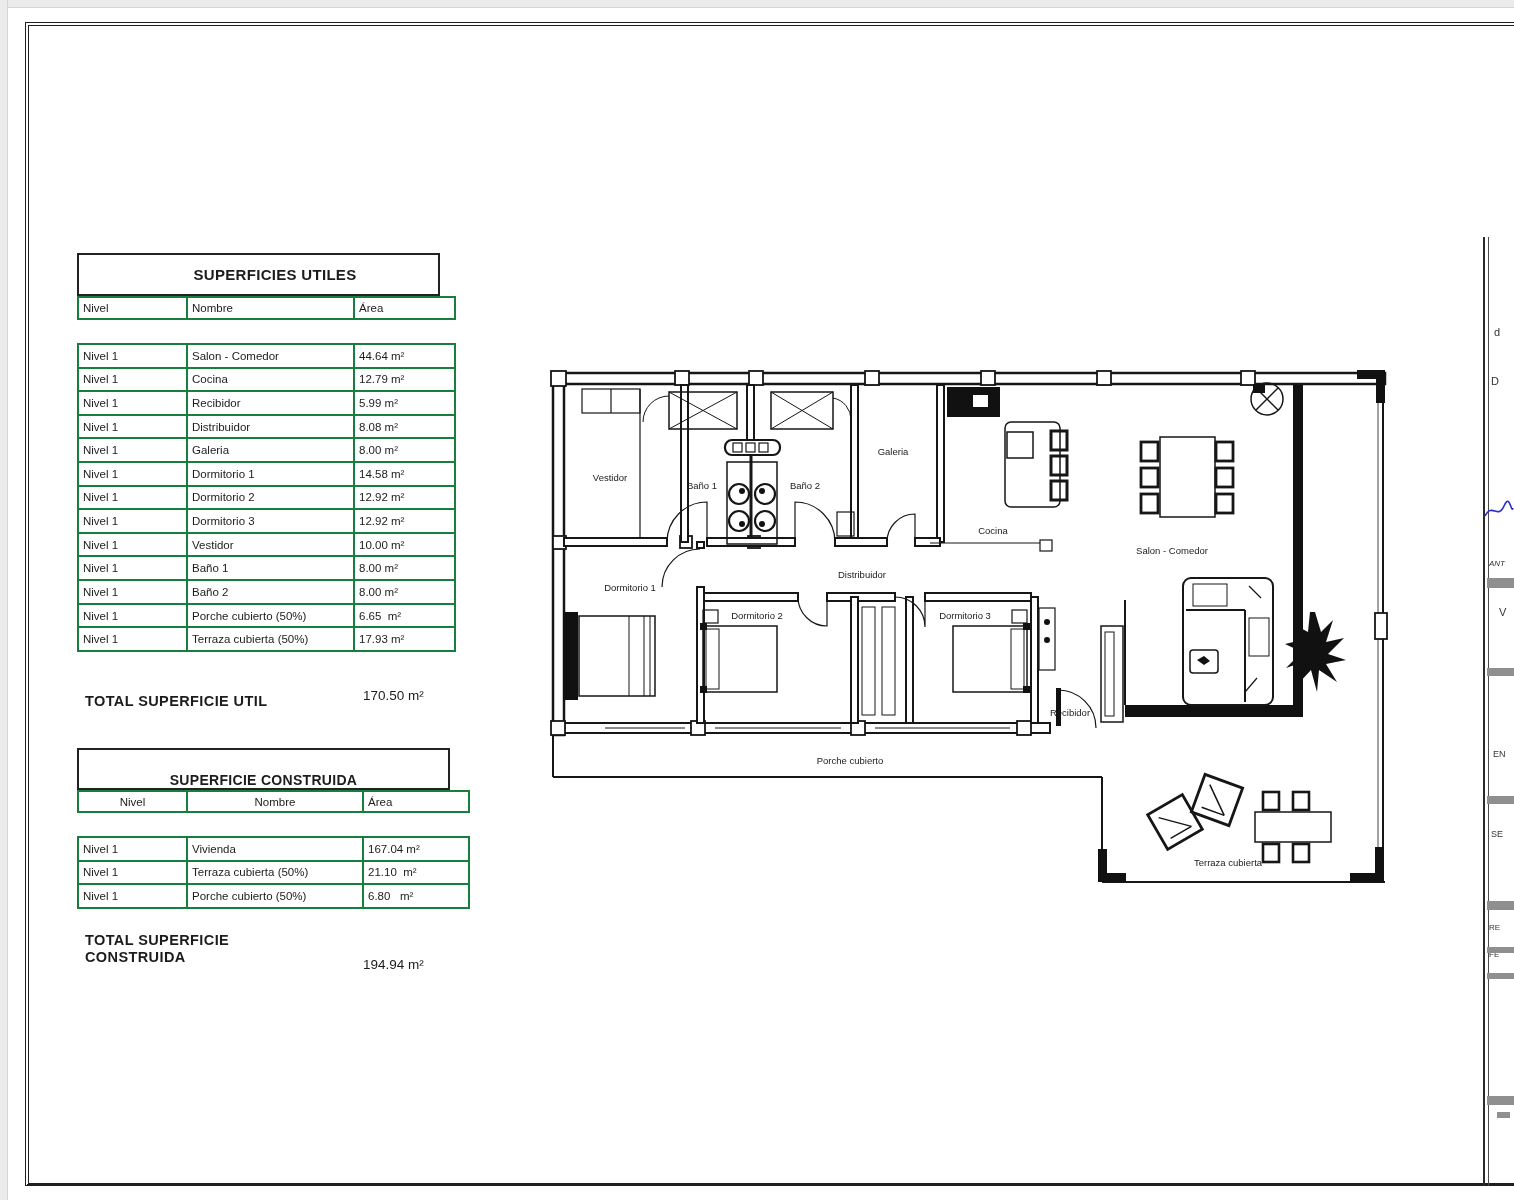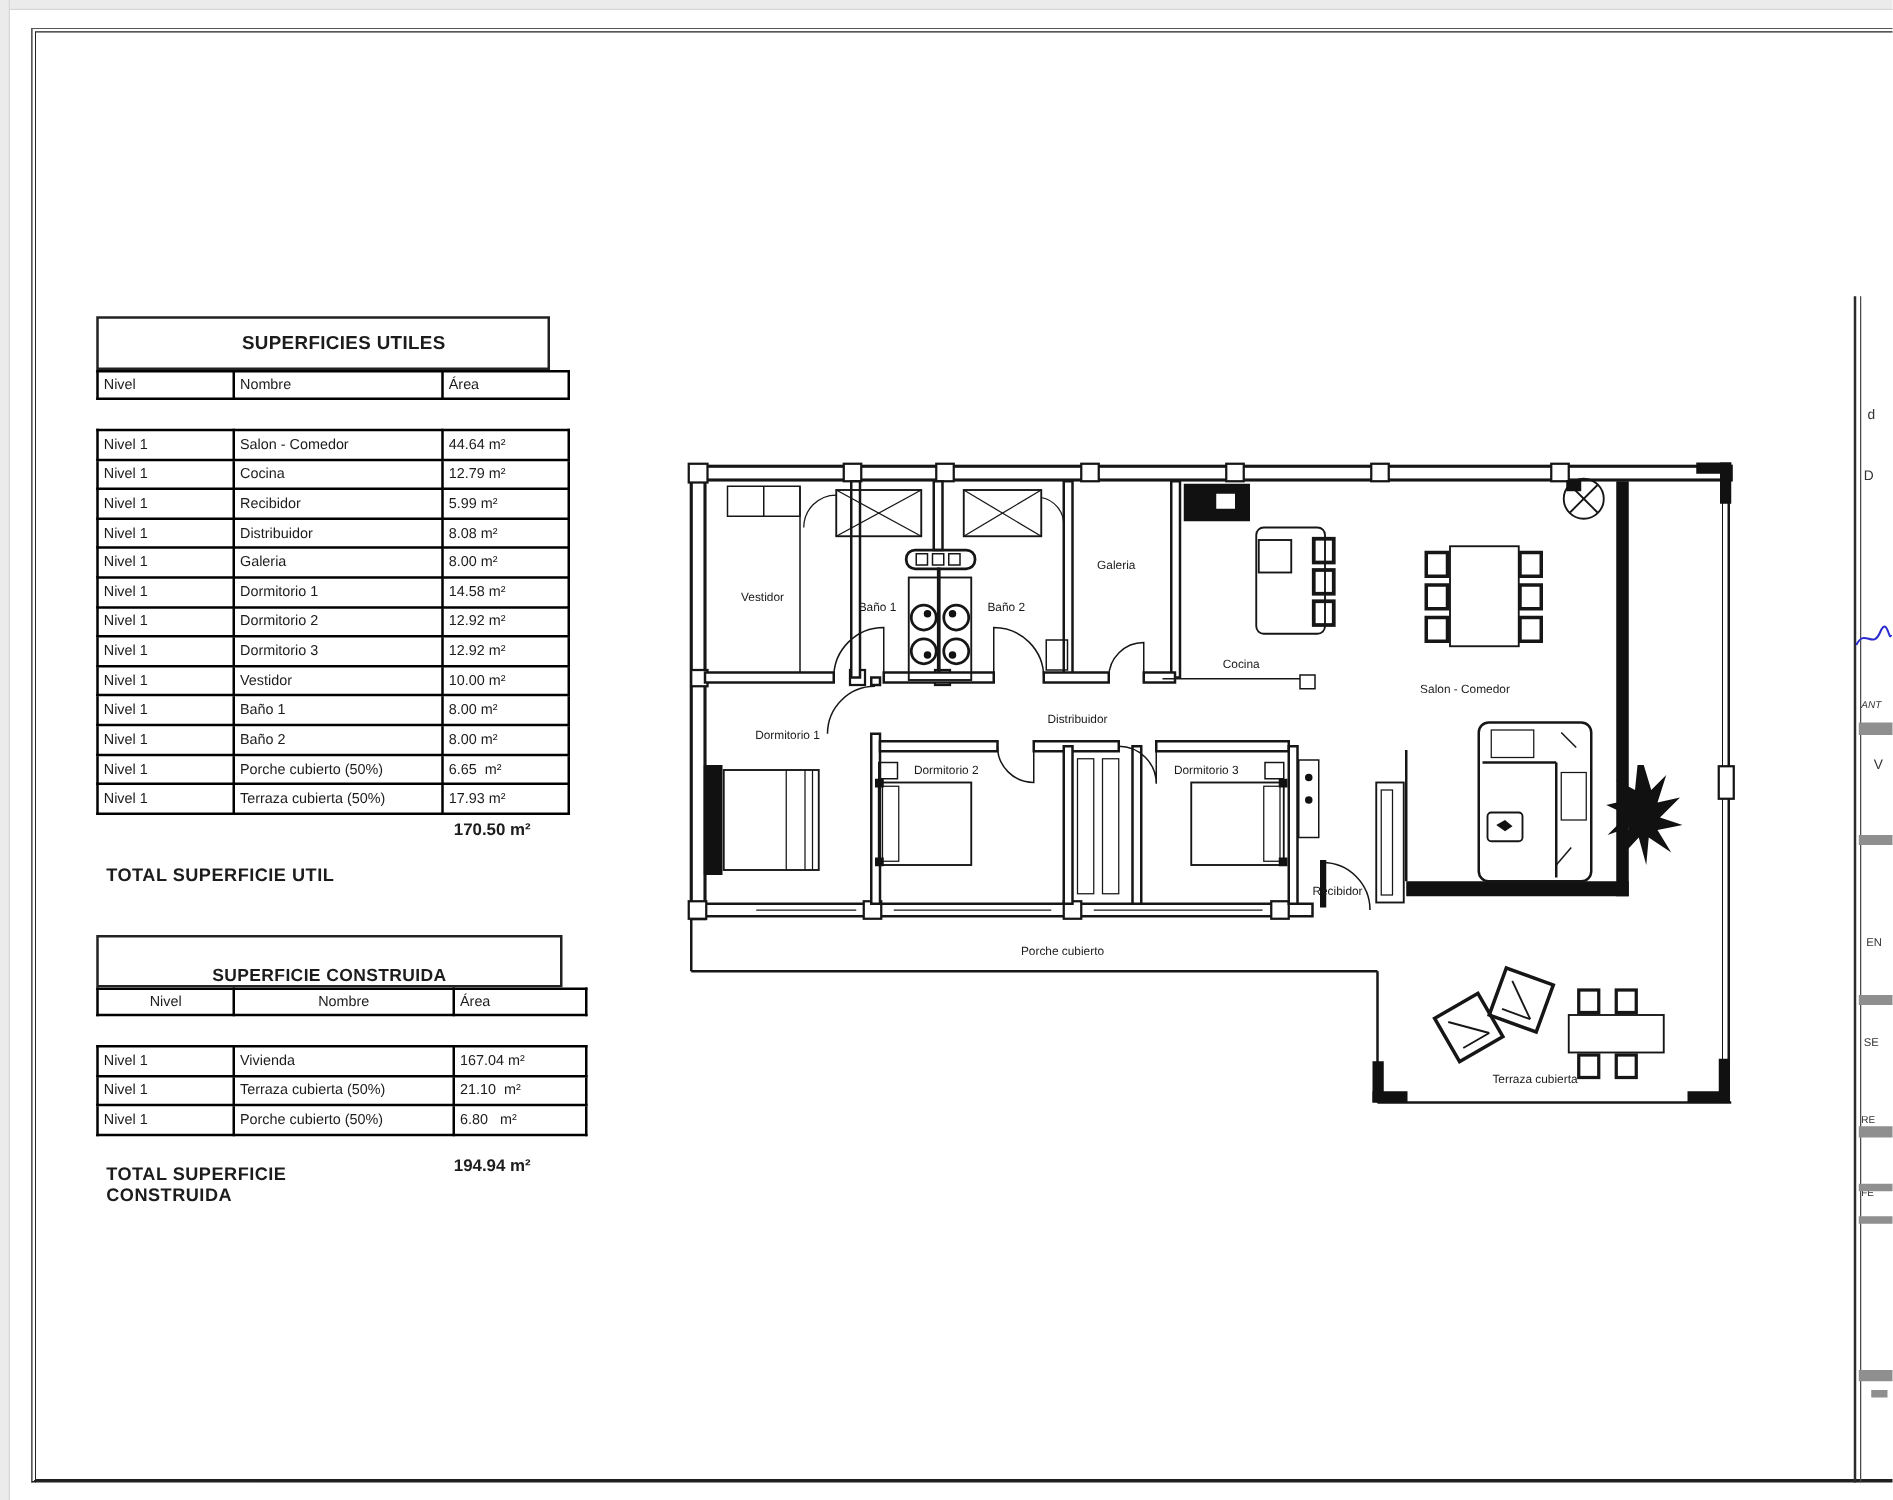--- a/index.html
+++ b/index.html
@@ -6,26 +6,26 @@
   body{width:1514px;height:1200px;overflow:hidden;position:relative;
        font-family:"Liberation Sans", sans-serif;color:#1c1c1c;}
   .edge-top{position:absolute;left:0;top:0;width:1514px;height:7px;background:#ebebeb;border-bottom:1px solid #d6d6d6;}
   .edge-left{position:absolute;left:0;top:0;width:7px;height:1200px;background:#ebebeb;border-right:1px solid #d6d6d6;}
   .frame{position:absolute;left:25px;top:22px;width:1489px;height:1164px;
          border-top:4px double #202020;border-left:4px double #202020;border-bottom:3px solid #202020;box-sizing:border-box;}
   
   .tbl-title{position:absolute;border:2px solid #222;display:flex;align-items:center;justify-content:center;
              font-weight:bold;font-size:15px;letter-spacing:.3px;background:#fff;box-sizing:border-box;}
   table.atbl{border-collapse:collapse;table-layout:fixed;position:absolute;background:#fff;}
-  table.atbl td{border:2px solid #000000;font-size:11.5px;padding:0 4px;white-space:pre;overflow:hidden;}
+  table.atbl td{border:2px solid #15803d;font-size:11.5px;padding:0 4px;white-space:pre;overflow:hidden;}
   td.c-nivel{width:99px;}
   td.c-nombre{width:157px;}
   td.c-area{width:91px;text-align:left;}
   .total-label{position:absolute;font-weight:bold;font-size:14.5px;letter-spacing:.4px;line-height:17px;}
-  .total-value{position:absolute;font-weight:bold;font-size:13.5px;}
+  .total-value{position:absolute;font-weight:normal;font-size:13.5px;margin-top:32px;}
   
   .plan{position:absolute;left:545px;top:360px;}
   .plan svg text{font-family:"Liberation Sans",sans-serif;fill:#1a1a1a;}
   
   .tb-line{position:absolute;left:1483px;top:237px;width:3px;height:949px;
            border-left:2px solid #2a2a2a;border-right:1px solid #4a4a4a;}
   .tb-frag{position:absolute;font-size:11px;color:#333;white-space:nowrap;}
   .tb-div{position:absolute;left:1487px;width:27px;background:#8f8f8f;}
 </style>
 </head>
@@ -395,21 +395,21 @@
 
 <span class="tb-frag" style="left:1494px;top:326px;">d</span>
 <span class="tb-frag" style="left:1491px;top:375px;">D</span>
 <svg width="30" height="26" style="position:absolute;left:1484px;top:498px;">
   <path d="M1,18 C8,4 14,22 20,8 S27,16 29,10" stroke="#2b2bd0" stroke-width="1.6" fill="none"></path>
 </svg>
 <span class="tb-frag" style="left:1489px;top:559px;font-size:8px;font-style:italic;">ANT</span>
 <span class="tb-frag" style="left:1499px;top:606px;">V</span>
 <span class="tb-frag" style="left:1493px;top:749px;font-size:9px;">EN</span>
 <span class="tb-frag" style="left:1491px;top:829px;font-size:9px;">SE</span>
-<span class="tb-frag" style="left:1489px;top:891px;font-size:8px;">RE</span>
+<span class="tb-frag" style="left:1489px;top:923px;font-size:8px;">RE</span>
 <span class="tb-frag" style="left:1489px;top:950px;font-size:8px;">FE</span>
 
 <div class="tb-div" style="top:578px;height:10px;"></div>
 <div class="tb-div" style="top:668px;height:8px;"></div>
 <div class="tb-div" style="top:796px;height:8px;"></div>
 <div class="tb-div" style="top:901px;height:9px;"></div>
 <div class="tb-div" style="top:947px;height:6px;"></div>
 <div class="tb-div" style="top:973px;height:6px;"></div>
 <div class="tb-div" style="top:1096px;height:9px;"></div>
 <div class="tb-div" style="left:1497px;width:13px;top:1112px;height:6px;"></div>

